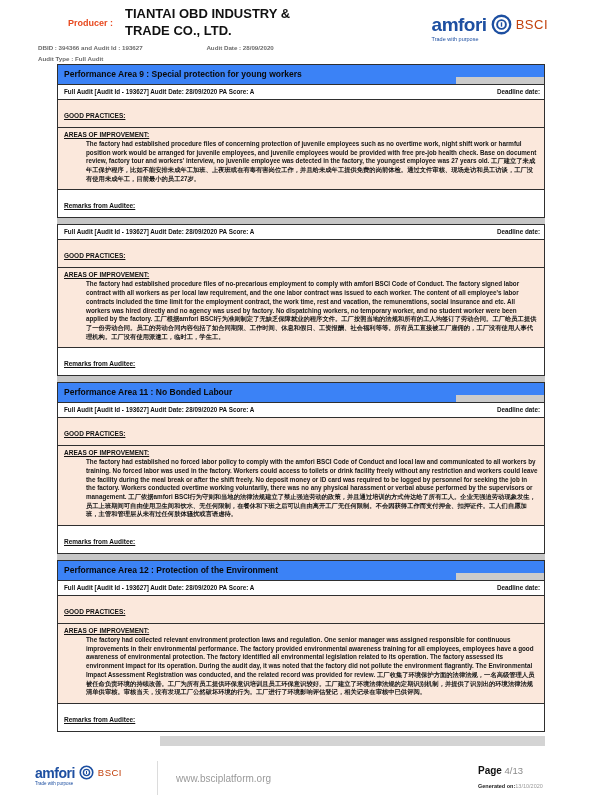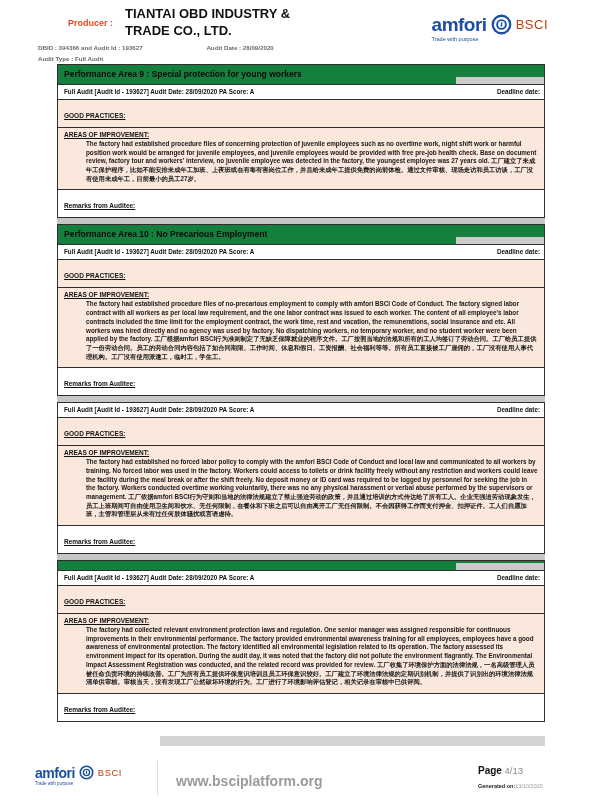--- a/index.html
+++ b/index.html
@@ -18,21 +18,21 @@
   .logo { position:absolute; top:8px; right:52px; }
   .logo-top { display:flex; align-items:center; gap:4px;text-align:right; }
   .logo-amfori { color:#1d4fa1; font-weight:bold; font-size:19px; letter-spacing:-0.5px; line-height:1; }
   .logo-bsci { color:#c2410c; font-size:13px; letter-spacing:0.5px; line-height:1; }
   .logo-tagline { color:#1d4fa1; font-size:5.5px; margin-top:1px; }
   .fp-icon svg { display:block; }
 
   
   .doc { position:absolute; left:57px; top:64px; width:488px; }
   .section { border:1px solid #2f2f2f; }
-  .pa-title { position:relative; background:#15803d; border-bottom:1px solid #2f2f2f;
+  .pa-title { position:relative; background:#3b82f6; border-bottom:1px solid #2f2f2f;
               padding:4px 6px 5px; font-size:8.5px; font-weight:bold; color:#0a0a0a; }
   .pa-tab { position:absolute; right:0; bottom:0; width:88px; height:7px; background:#cbcbcb; }
   .row { border-bottom:1px solid #2f2f2f; }
   .audit-row { display:flex; justify-content:space-between; background:#fff;
                padding:3px 4px 4px 6px; font-size:6.3px; font-weight:bold; color:#111; }
   .deadline { white-space:nowrap; }
   .good-row { background:#fbe8dc; padding:4px 6px 5px; }
   .lbl { font-size:6.5px; font-weight:bold; text-decoration:underline; color:#111; }
   .aoi-row { background:#fbe8dc; padding:3px 6px 6px; }
   .aoi-text { margin:2px 0 0 22px; font-size:6.3px; font-weight:bold; line-height:1.38;
@@ -41,21 +41,21 @@
   .gap { height:6px; background:#c6c6c6; }
 
   
   .foot-bar { position:absolute; left:160px; top:736px; width:385px; height:10px; background:#d4d4d4; }
   .footer { position:absolute; left:0; top:758px; width:600px; height:42px; }
   .f-logo { position:absolute; left:35px; top:7px; }
   .f-logo .logo-amfori { font-size:14px; }
   .f-logo .logo-bsci { font-size:9.5px; }
   .f-logo .logo-tagline { font-size:4.5px; }
   .f-divider { position:absolute; left:157px; top:3px; width:1px; height:34px; background:#dcdcdc; }
-  .f-url { position:absolute; left:176px; top:15px; font-size:14px; font-weight:bold; color:#9a9a9a; }
+  .f-url { position:absolute; left:176px; top:15px; font-size:10px; font-weight:normal; color:#9a9a9a; }
   .f-page { position:absolute; left:478px; top:7px; font-size:9.5px; color:#8a8a8a; }
   .f-page b { color:#111; font-size:10px; }
   .f-gen { position:absolute; left:478px; top:25px; font-size:5.5px; color:#9a9a9a; }
   .f-gen b { color:#222; }
 </style>
 </head>
 <body>
 
 <div class="hdr">
   <div class="producer-row">
@@ -107,24 +107,20 @@
       </div>
     </div>
     <div class="remarks-row">
       <span class="lbl">Remarks from Auditee:</span>
     </div>
   </div>
 
   <div class="gap"></div>
 
   <div class="section">
-    <div class="pa-title">
-      <span>Performance Area 10 : No Precarious Employment</span>
-      <span class="pa-tab"></span>
-    </div>
     <div class="row audit-row">
       <span>Full Audit [Audit Id - 193627] Audit Date: 28/09/2020 PA Score: A</span>
       <span class="deadline">Deadline date:</span>
     </div>
     <div class="row good-row">
       <span class="lbl">GOOD PRACTICES:</span>
     </div>
     <div class="row aoi-row">
       <div class="lbl">AREAS OF IMPROVEMENT:</div>
       <div class="aoi-text">
@@ -133,20 +129,24 @@
       </div>
     </div>
     <div class="remarks-row">
       <span class="lbl">Remarks from Auditee:</span>
     </div>
   </div>
 
   <div class="gap"></div>
 
   <div class="section">
+    <div class="pa-title">
+      <span>Performance Area 11 : No Bonded Labour</span>
+      <span class="pa-tab"></span>
+    </div>
     <div class="row audit-row">
       <span>Full Audit [Audit Id - 193627] Audit Date: 28/09/2020 PA Score: A</span>
       <span class="deadline">Deadline date:</span>
     </div>
     <div class="row good-row">
       <span class="lbl">GOOD PRACTICES:</span>
     </div>
     <div class="row aoi-row">
       <div class="lbl">AREAS OF IMPROVEMENT:</div>
       <div class="aoi-text">
@@ -156,20 +156,21 @@
     </div>
     <div class="remarks-row">
       <span class="lbl">Remarks from Auditee:</span>
     </div>
   </div>
 
   <div class="gap"></div>
 
   <div class="section">
     <div class="pa-title">
+      <span>Performance Area 12 : Protection of the Environment</span>
       <span class="pa-tab"></span>
     </div>
     <div class="row audit-row">
       <span>Full Audit [Audit Id - 193627] Audit Date: 28/09/2020 PA Score: A</span>
       <span class="deadline">Deadline date:</span>
     </div>
     <div class="row good-row">
       <span class="lbl">GOOD PRACTICES:</span>
     </div>
     <div class="row aoi-row">

